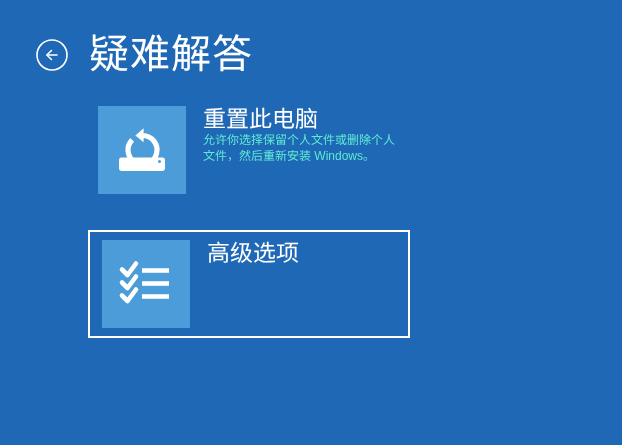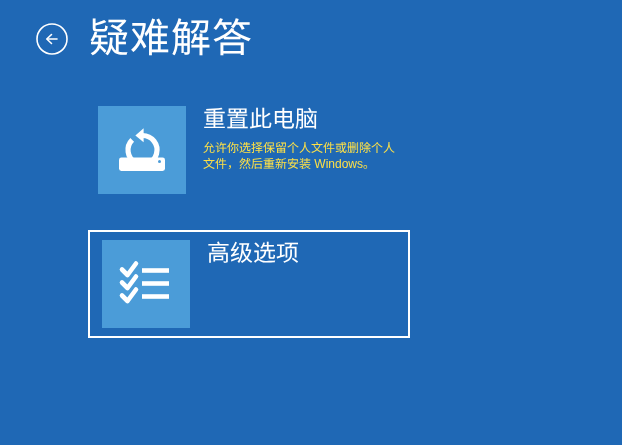--- a/index.html
+++ b/index.html
@@ -20,21 +20,21 @@
     position: relative;
     width: 622px;
     height: 445px;
     background: #1f68b5;
   }
 
   
   .header {
     position: absolute;
     left: 0;
-    top: 0;
+    top: 16px;
     width: 622px;
     height: 86px;
     display: flex;
     align-items: center;
   }
   .back-button {
     position: absolute;
     left: 33px;
     top: 20px;
     width: 38px;
@@ -101,25 +101,25 @@
     min-width: 0;
   }
   .option-title {
     font-size: 23px;
     line-height: 24px;
     font-weight: 400;
     color: #ffffff;
     white-space: nowrap;
   }
   .option-desc {
-    margin-top: 9px;
+    margin-top: 1px;
     font-size: 12px;
     line-height: 16px;
     font-weight: 400;
-    color: #fde047;
+    color: #5eead4;
     max-width: 218px;
   }
 
   
   .option + .option {
     margin-top: 26px;
   }
 </style>
 </head>
 <body>

